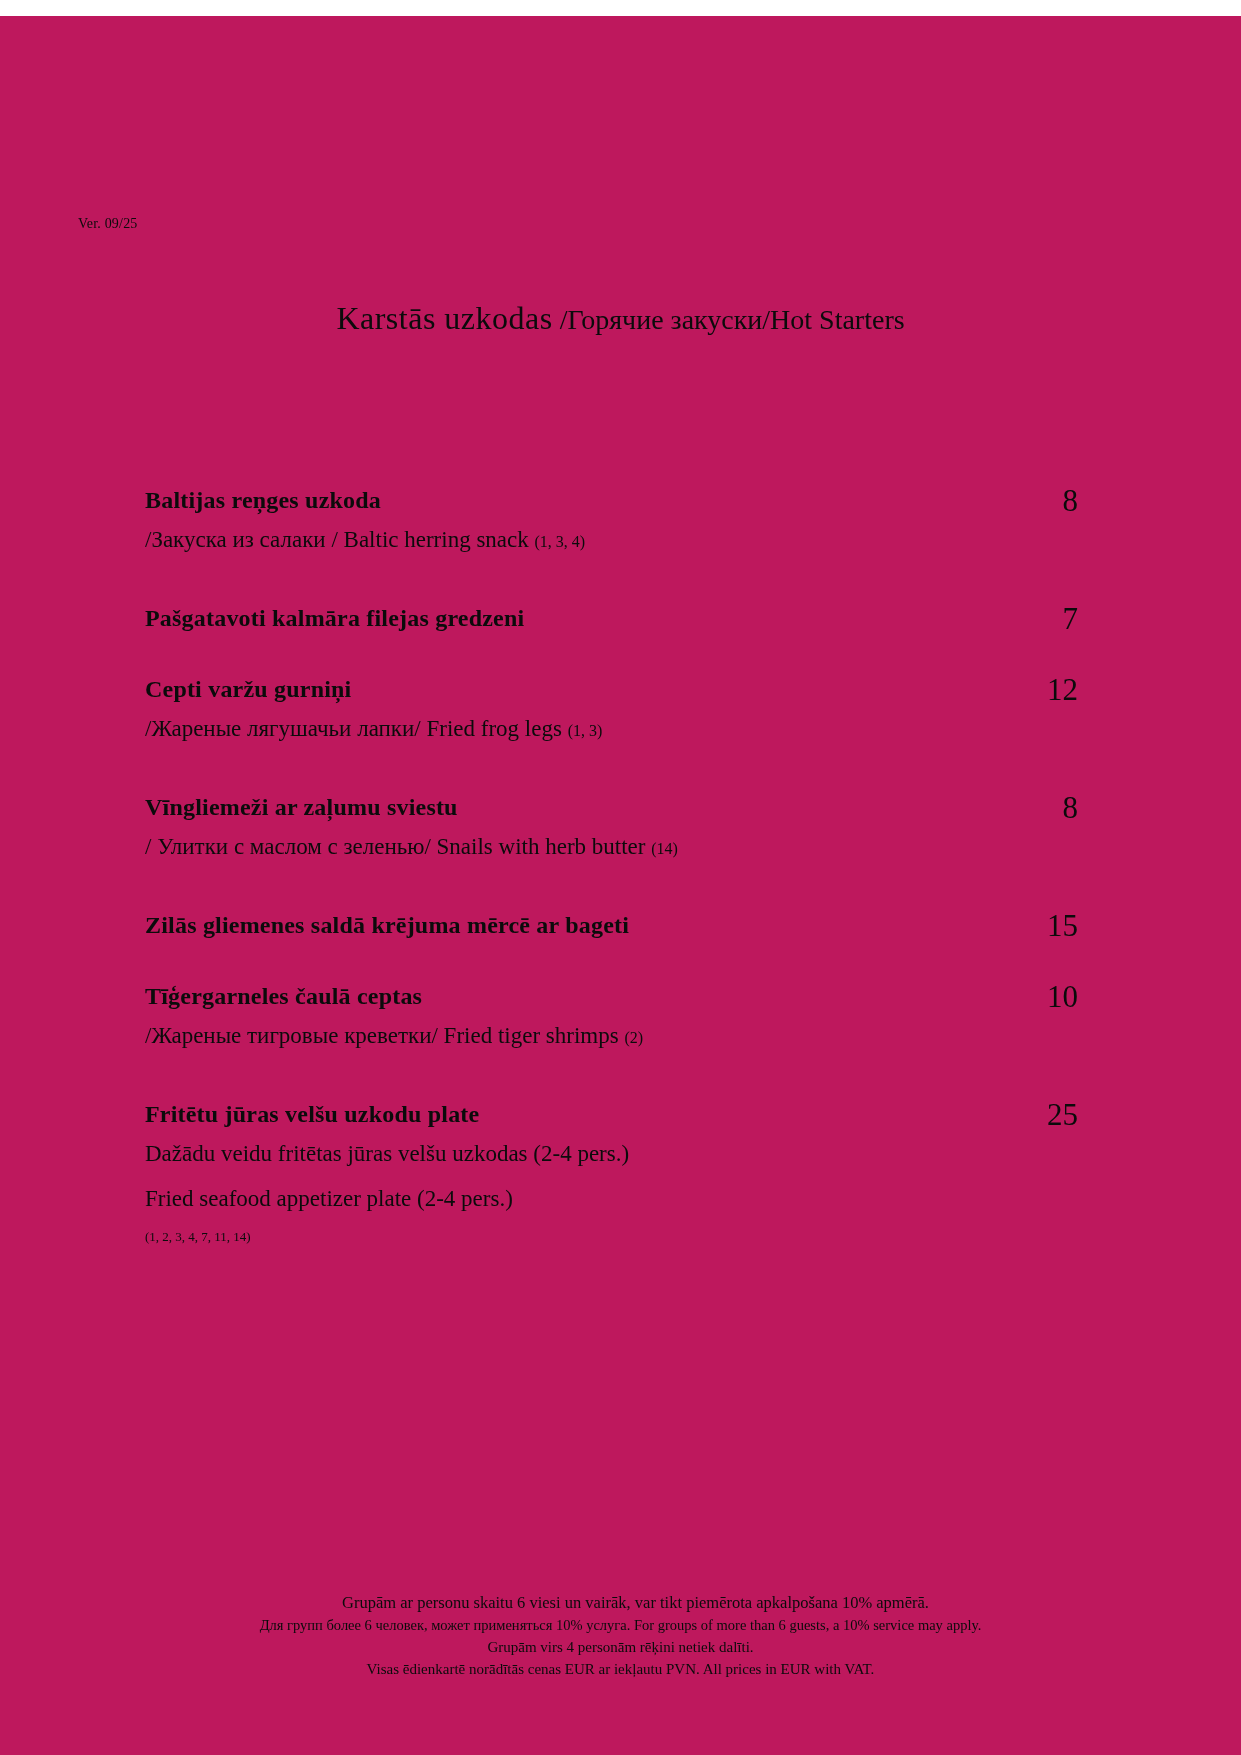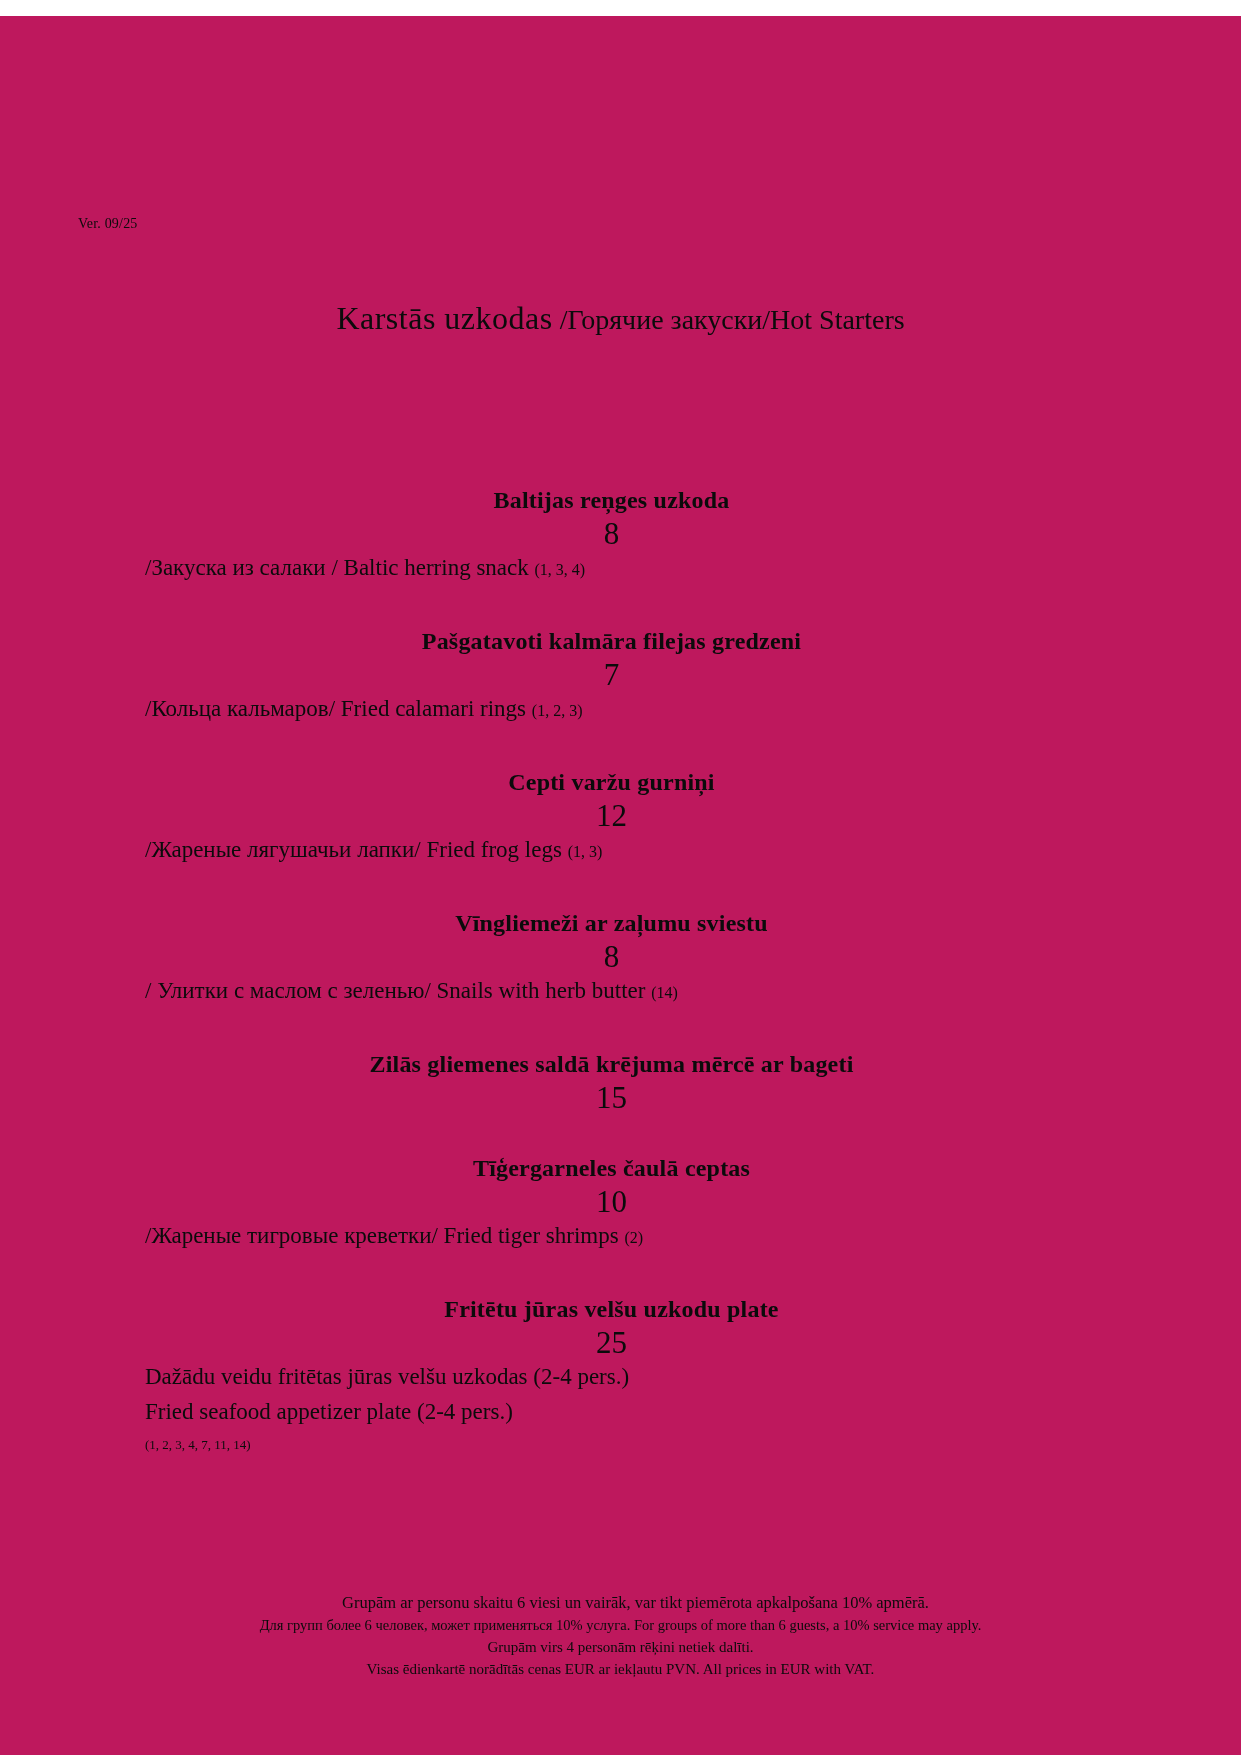--- a/index.html
+++ b/index.html
@@ -48,36 +48,35 @@
     top: 468px;
     left: 145px;
     right: 163px;
   }
   .item {
     margin-bottom: 38px;
   }
   .item-head {
     display: flex;
     justify-content: space-between;
-    align-items: center;
+    align-items: flex-start;
     line-height: 33px;
-    flex-direction: column;
   }
   .item-name {
     font-size: 24px;
     font-weight: bold;
     letter-spacing: 0.2px;
   }
   .item-price {
     font-size: 31px;
     font-weight: normal;
   }
   .item-desc {
     font-size: 23px;
-    line-height: 35px;
+    line-height: 45px;
   }
   .item-desc.allergen-only {
     line-height: 26px;
   }
   .allergens {
     font-size: 16px;
   }
   .allergen-only .allergens {
     font-size: 13px;
   }
@@ -110,21 +109,20 @@
       <span class="item-price">8</span>
     </div>
   <div class="item-desc"><span class="desc-text">/Закуска из салаки / Baltic herring snack</span> <span class="allergens">(1, 3, 4)</span></div>
       </div>
 
   <div class="item">
     <div class="item-head">
       <span class="item-name">Pašgatavoti kalmāra filejas gredzeni</span>
       <span class="item-price">7</span>
     </div>
-  <div class="item-desc"><span class="desc-text">/Кольца кальмаров/ Fried calamari rings</span> <span class="allergens">(1, 2, 3)</span></div>
       </div>
 
   <div class="item">
     <div class="item-head">
       <span class="item-name">Cepti varžu gurniņi</span>
       <span class="item-price">12</span>
     </div>
   <div class="item-desc"><span class="desc-text">/Жареные лягушачьи лапки/ Fried frog legs</span> <span class="allergens">(1, 3)</span></div>
       </div>
 

